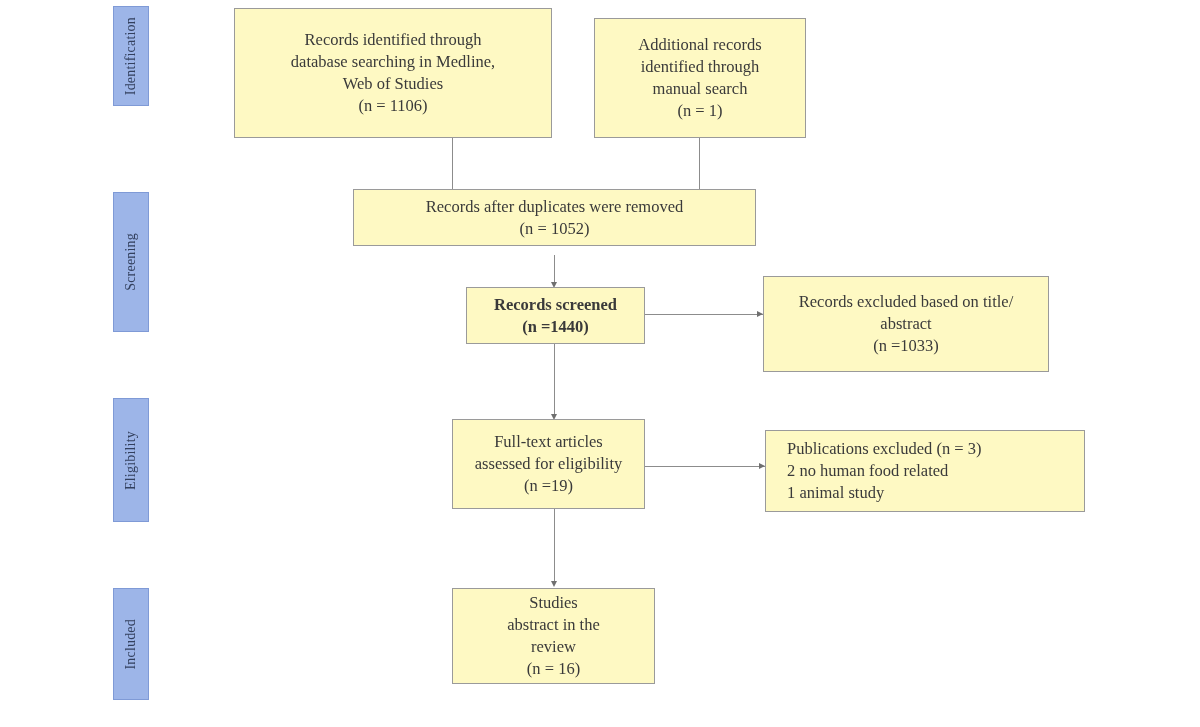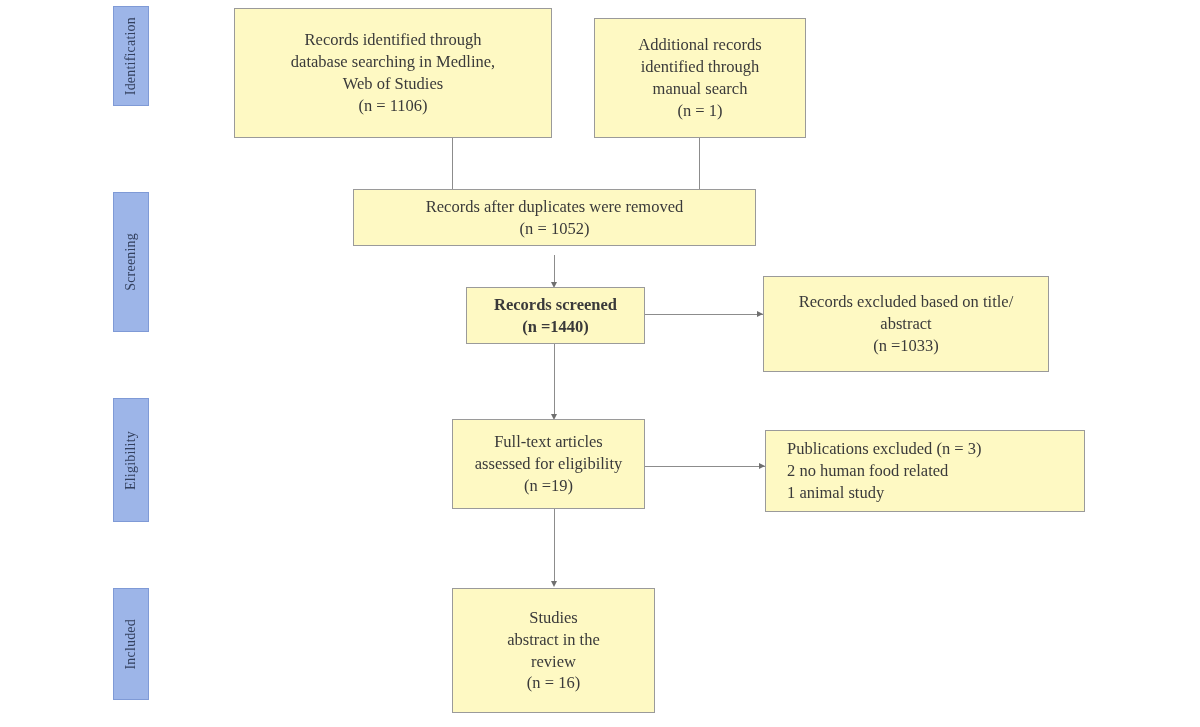--- a/index.html
+++ b/index.html
@@ -165,20 +165,20 @@
 
   <div class="flow-box left-align" style="left:765px; top:430px; width:320px; height:82px;">
     <span class="ln">Publications excluded (n = 3)</span>
     <span class="ln italic">2 no human food related</span>
     <span class="ln italic">1 animal study</span>
   </div>
 
   <div class="conn-v" style="left:554px; top:509px; height:75px;"></div>
   <div class="arrow-down" style="left:551px; top:581px;"></div>
 
-  <div class="flow-box" style="left:452px; top:588px; width:203px; height:125px;">
+  <div class="flow-box" style="left:452px; top:588px; width:203px; height:96px;">
     <span class="ln">Studies</span>
     <span class="ln">abstract in the</span>
     <span class="ln">review</span>
     <span class="ln">(n = 16)</span>
   </div>
 
 </div>
 
 </body></html>

